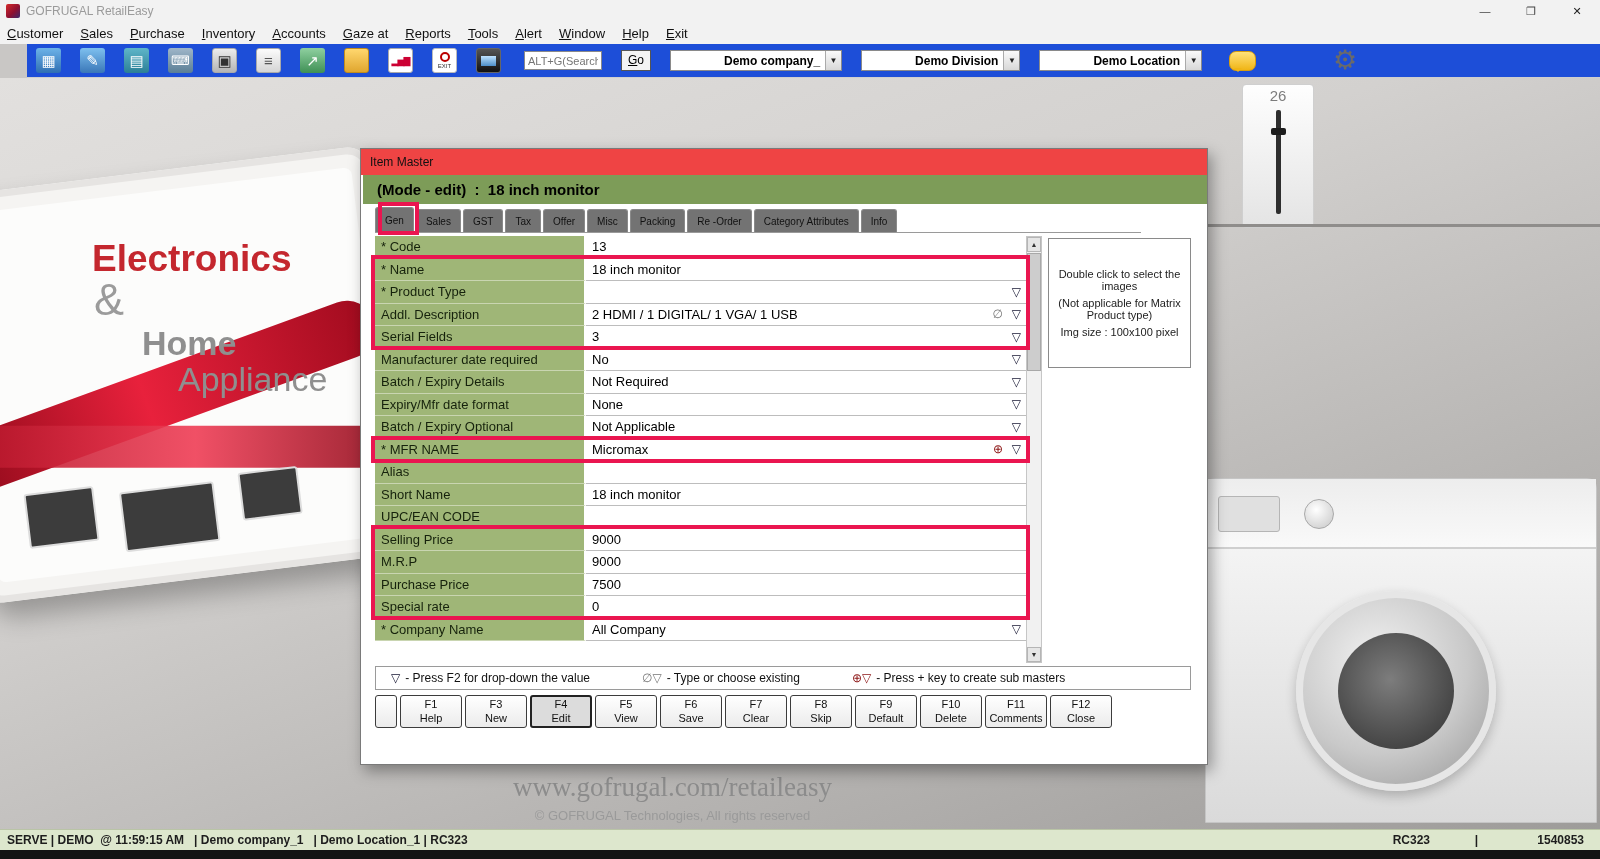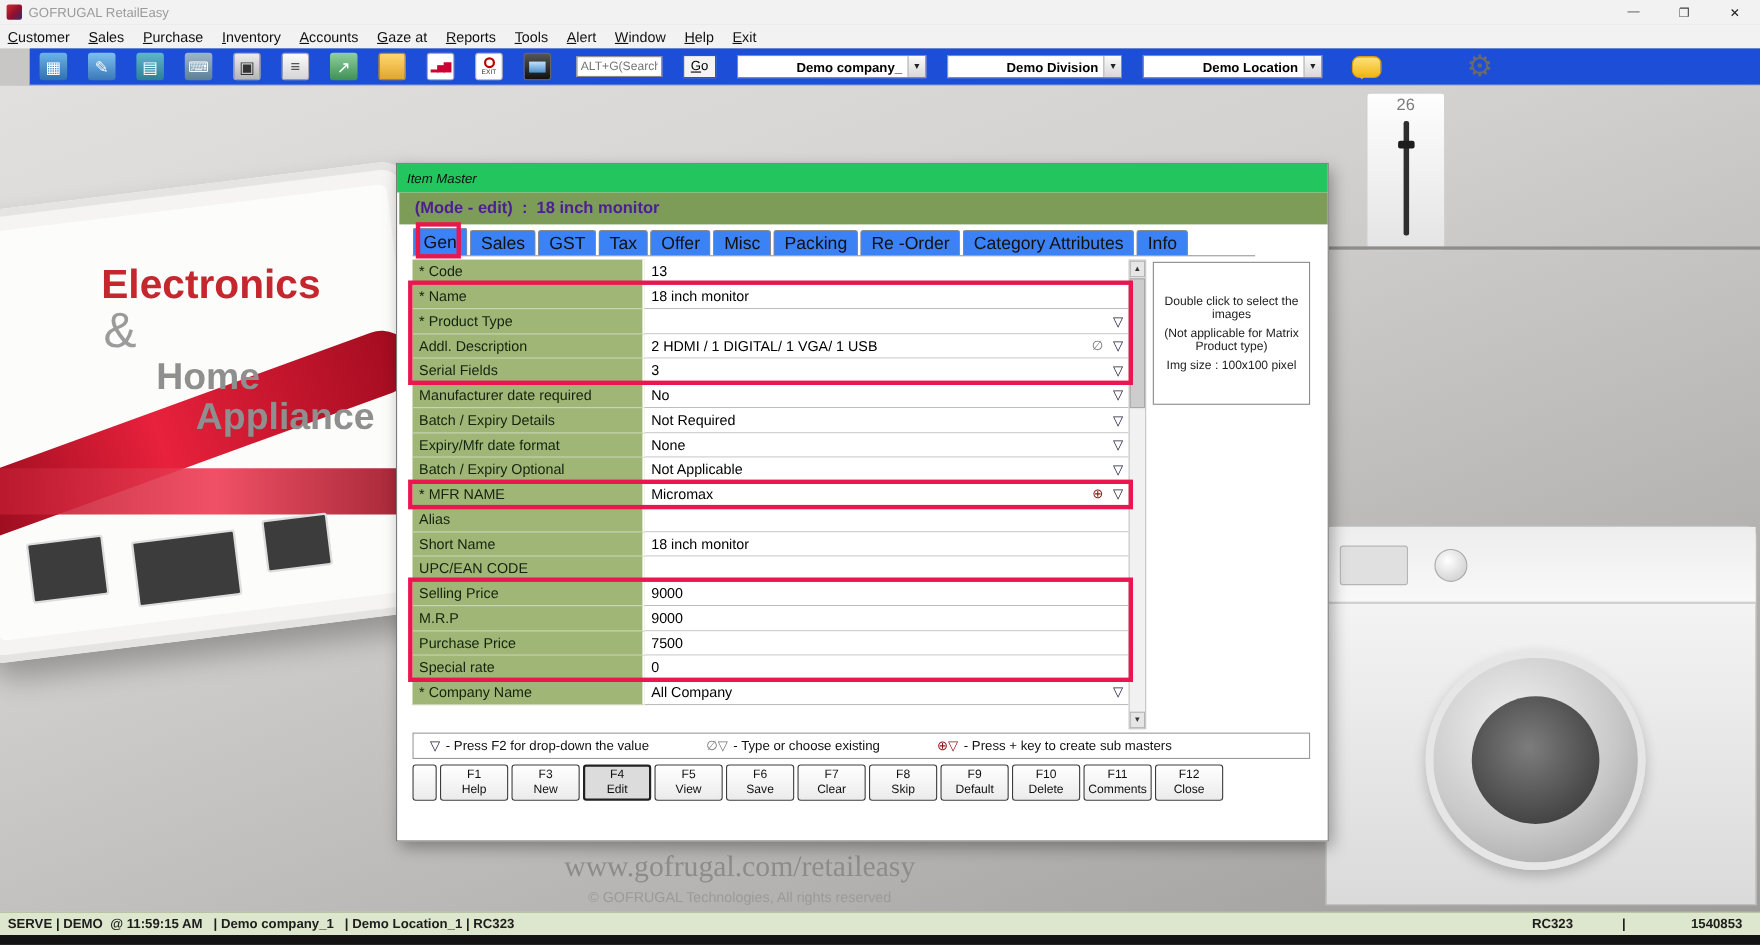--- a/index.html
+++ b/index.html
@@ -74,21 +74,21 @@
     background:linear-gradient(90deg,#b01226,#ef3d55 55%,#8f0a1a); transform:rotate(7deg); opacity:.9; }
   .dev { position:absolute; background:#3c3c3c; border:2px solid #ddd; border-radius:3px; }
   .dev1 { left:35px; top:285px; width:70px; height:55px; }
   .dev2 { left:130px; top:295px; width:95px; height:60px; }
   .dev3 { left:250px; top:290px; width:60px; height:48px; }
   .promo { position:absolute; left:92px; top:240px; z-index:3; line-height:1; }
   .promo-l1 { display:flex; align-items:flex-start;flex-direction:column; }
   .promo-red { font-size:37px; font-weight:bold; color:#c4272e; }
   .promo-amp { color:#9b9b9b; font-size:45px; margin-left:2px; font-weight:normal; }
   .promo-l2 { color:#8f8f8f; font-size:34px; font-weight:bold; margin:4px 0 0 50px; }
-  .promo-l3 { color:#8f8f8f; font-size:34px; font-weight:bold; margin:2px 0 0 86px; }
+  .promo-l3 { color:#8f8f8f; font-size:34px; font-weight:normal; margin:2px 0 0 86px; }
 
   .thermo { position:absolute; left:1242px; top:84px; width:72px; height:144px; z-index:2;
     background:linear-gradient(#fefefe,#e4e4e4); border:1px solid #cfcfcf; border-radius:4px;
     display:flex; flex-direction:column; align-items:center; padding-top:2px; }
   .thermo-val { font-size:15px; color:#7c7c7c; }
   .thermo-track { width:5px; height:104px; background:#2e2e2e; margin-top:6px; position:relative; border-radius:2px; }
   .thermo-knob { position:absolute; left:-5px; top:18px; width:15px; height:7px; background:#1d1d1d; border-radius:2px; }
   .shelf-line { position:absolute; left:1205px; top:224px; width:395px; height:3px; background:#8f8d8b; z-index:2; }
 
   .wm { position:absolute; left:1205px; top:478px; width:392px; height:345px; z-index:2;
@@ -106,29 +106,29 @@
     background:radial-gradient(circle at 45% 40%,#7d7d7d,#303030); }
 
   .watermark { position:absolute; left:0; top:772px; width:1345px; text-align:center; z-index:3;
     font-family:"Liberation Serif", serif; font-size:27px; color:#8c8c8c; }
   .copyright { position:absolute; left:0; top:808px; width:1345px; text-align:center; z-index:3;
     font-size:13px; color:#9a9a9a; }
 
   
   .dialog { position:absolute; left:360px; top:148px; width:848px; height:617px; background:#fff;
     border:1px solid #7a7a7a; box-shadow:4px 6px 14px rgba(0,0,0,.35); z-index:10; }
-  .dlg-titlebar { position:absolute; left:0; top:0; width:100%; height:26px; background:#22c55e;
-    display:flex; align-items:center; padding-left:9px; font-size:12px; color:#111;font-style:italic; }
+  .dlg-titlebar { position:absolute; left:0; top:0; width:100%; height:26px; background:#ef4444;
+    display:flex; align-items:center; padding-left:9px; font-size:12px; color:#111; }
   .dlg-mode { position:absolute; left:2px; top:26px; width:844px; height:29px; background:#7d9c58;
-    display:flex; align-items:center; padding-left:14px; font-weight:bold; font-size:15px; color:#4c1d95;
+    display:flex; align-items:center; padding-left:14px; font-weight:bold; font-size:15px; color:#000000;
     white-space:pre; }
   .dlg-tabs { position:absolute; left:14px; top:58px; width:766px; height:26px; display:flex;
     align-items:flex-end; border-bottom:1px solid #9a9a9a; }
-  .tab { border:1px solid #8a8a8a; border-bottom:none; background:#3b82f6; padding:0 9px; height:23px;
-    line-height:23px; font-size:16px; border-radius:3px 3px 0 0; margin-right:2px; white-space:nowrap; color:#111; }
+  .tab { border:1px solid #8a8a8a; border-bottom:none; background:#737373; padding:0 9px; height:23px;
+    line-height:23px; font-size:10px; border-radius:3px 3px 0 0; margin-right:2px; white-space:nowrap; color:#111; }
   .tab.active { height:25px; line-height:25px; position:relative; }
 
   .form { position:absolute; left:14px; top:87px; width:651px; }
   .frow { display:flex; height:22.5px; }
   .flabel { width:211px; background:#9fb677; border-bottom:1px solid #c9d5b1; border-right:2px solid #fff;
     font-size:13px; color:#16220c; display:flex; align-items:center; padding-left:6px; }
   .fvalue { position:relative; flex:1; background:#fff; border-bottom:1px solid #bdbdbd; font-size:13px;
     color:#000; display:flex; align-items:center; padding-left:6px; }
   .fvalue.selected .fval { position:absolute; left:1px; top:1px; bottom:1px; right:27px; background:#000;
     color:#fff; display:flex; align-items:center; padding-left:5px;margin-top:28px; }

